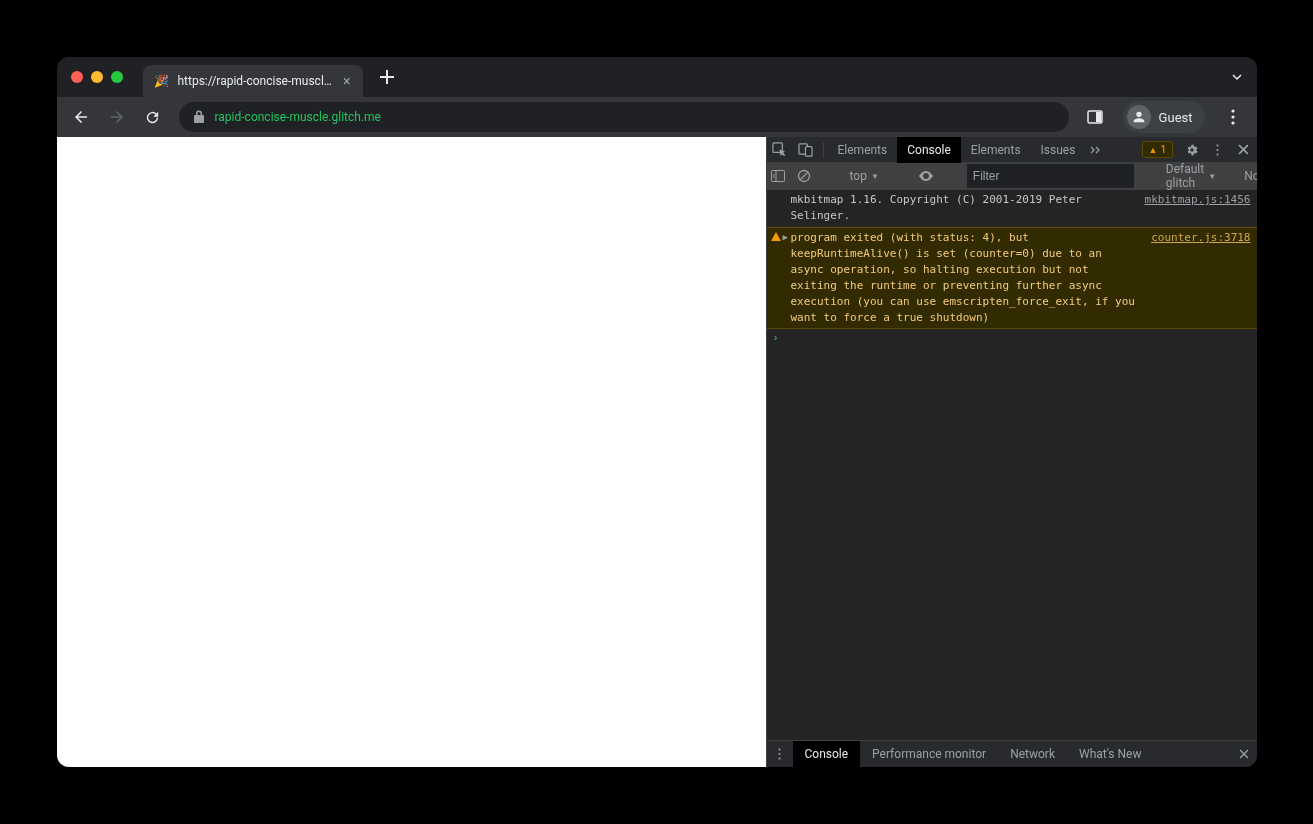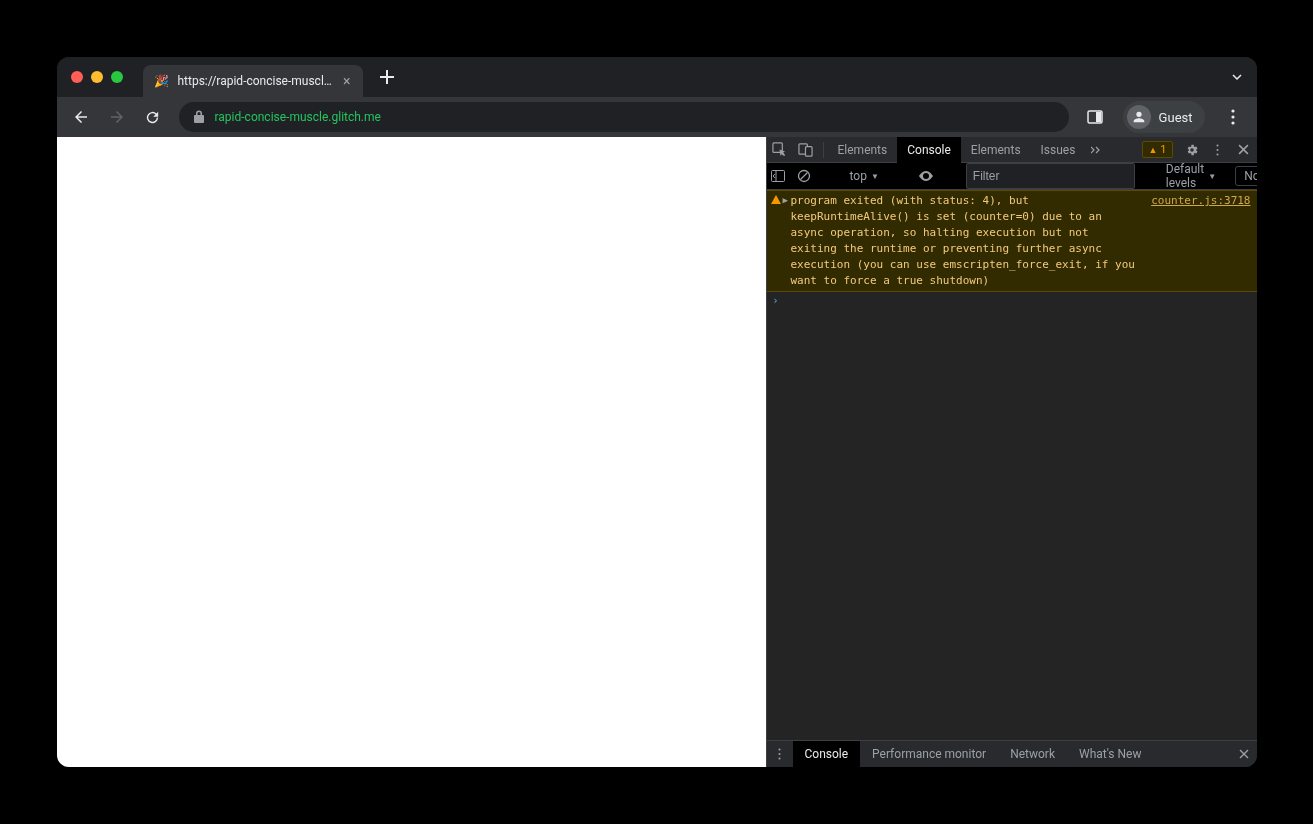--- a/index.html
+++ b/index.html
@@ -72,21 +72,21 @@
   .dt-iconbtn { width:26px; height:26px; display:flex; align-items:center; justify-content:center; cursor:pointer;}
   .dt-sep { width:1px; height:16px; background:#3c4043; margin:0 4px;}
   .dt-tab { padding:0 10px; height:26px; display:flex; align-items:center; cursor:pointer;}
   .dt-tab.active { background:#000; color:#e8eaed;}
   .dt-overflow { padding:0 6px;}
   .dt-right { margin-left:auto; display:flex; align-items:center;}
   .warn-chip { display:flex; align-items:center; gap:3px; background:#332b00; border:1px solid #5c4a00; color:#f29900; font-size:11px; padding:1px 5px; border-radius:2px; margin-right:6px;}
   .warn-chip .tri { font-size:9px;}
 
   .dt-toolbar {
-    height:27px; background:#000000; display:flex; align-items:center; gap:12px; padding:0 4px; font-size:12px; color:#9aa0a6; border-bottom:1px solid #3c4043;
+    height:27px; background:#404040; display:flex; align-items:center; gap:12px; padding:0 4px; font-size:12px; color:#9aa0a6; border-bottom:1px solid #3c4043;
   }
   .dt-select { display:flex; align-items:center; gap:4px; padding:0 6px; height:20px; cursor:pointer; border:1px solid transparent; border-radius:3px;}
   .dt-input { background:#202124; border:1px solid #3c4043; color:#e8eaed; height:20px; padding:12px 6px; font-size:12px; flex:1; max-width:190px; border-radius:2px; outline:none;}
   .dt-input::placeholder { color:#9aa0a6;}
   .dt-pill { border:1px solid #3c4043; border-radius:3px; padding:1px 8px; height:20px; display:flex; align-items:center; cursor:pointer; white-space:nowrap;}
 
   .console-body { flex:1; overflow:auto; font-family: Menlo, Consolas, monospace; font-size:11px; line-height:1.45; }
   .log-row { display:flex; padding:2px 6px 2px 24px; border-bottom:1px solid #2a2a2a; position:relative;}
   .log-row .msg { flex:1; white-space:pre-wrap; word-break:break-word;}
   .log-row .src { color:#9aa0a6; text-decoration:underline; white-space:nowrap; margin-left:12px; cursor:pointer;}
@@ -259,34 +259,38 @@
         <div class="dt-sep"></div>
         <div class="dt-iconbtn">
           <svg width="16" height="12" viewBox="0 0 16 10">
               <path d="M8 0C4 0 1 5 1 5s3 5 7 5 7-5 7-5-3-5-7-5zm0 8a3 3 0 1 1 3-3 3 3 0 0 1-3 3z" fill="#9aa0a6"></path>
             </svg>
         </div>
         <div class="dt-sep"></div>
         <input class="dt-input" placeholder="Filter" style="">
         <div style="flex:1"></div>
         <div class="dt-select">
-          <span>Default levels</span>
+          <span>Default glitch</span>
           <span style="font-size:8px;">▼</span>
         </div>
         <div class="dt-pill">
           <span>No Issues</span>
         </div>
         <div class="dt-iconbtn">
           <svg width="14" height="14" viewBox="0 0 24 24">
               <path fill="#9aa0a6" d="M19.4 13a7 7 0 0 0 0-2l2-1.6-2-3.4-2.4.9a7 7 0 0 0-1.7-1L15 3h-4l-.3 2.9a7 7 0 0 0-1.7 1l-2.4-.9-2 3.4L6.6 11a7 7 0 0 0 0 2l-2 1.6 2 3.4 2.4-.9a7 7 0 0 0 1.7 1L11 21h4l.3-2.9a7 7 0 0 0 1.7-1l2.4.9 2-3.4zM12 15a3 3 0 1 1 3-3 3 3 0 0 1-3 3z"></path>
             </svg>
         </div>
       </div>
 
       <div class="console-body">
+        <div class="log-row info">
+          <span class="msg">mkbitmap 1.16. Copyright (C) 2001-2019 Peter Selinger.</span>
+          <span class="src">mkbitmap.js:1456</span>
+        </div>
         <div class="log-row warn">
           <span class="caret">▶</span>
           <span class="msg">program exited (with status: 4), but keepRuntimeAlive() is set (counter=0) due to an async operation, so halting execution but not exiting the runtime or preventing further async execution (you can use emscripten_force_exit, if you want to force a true shutdown)</span>
           <span class="src">counter.js:3718</span>
         </div>
         <div class="prompt-row">
           <span class="caret">›</span>
         </div>
       </div>
 

